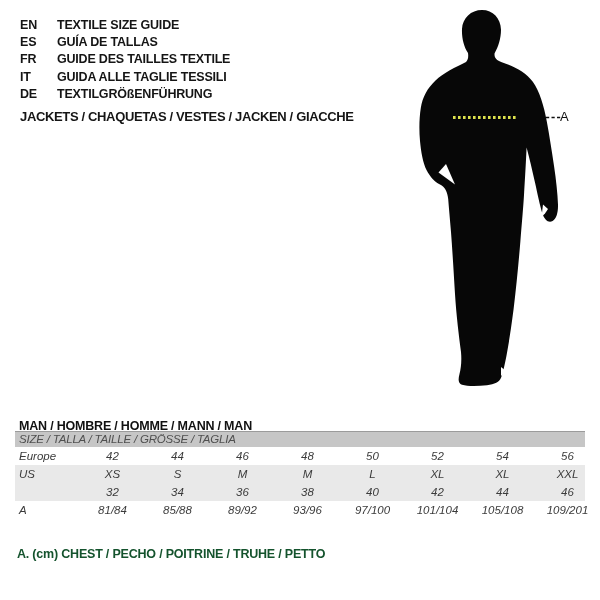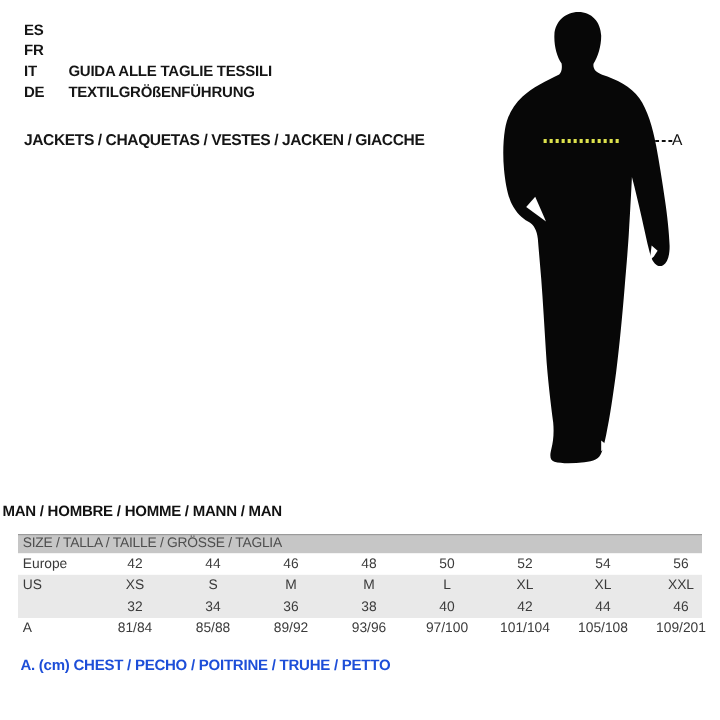--- a/index.html
+++ b/index.html
@@ -17,48 +17,54 @@
   
   .categories{position:absolute;left:20px;top:108px;}
   .cat-line{height:18.5px;line-height:18.5px;font-weight:bold;
     font-size:13px;letter-spacing:-0.35px;color:#151515;white-space:nowrap;}
   
   .figure-wrap{position:absolute;left:390px;top:0;width:210px;height:420px;}
   .figure-wrap svg{display:block;width:210px;height:420px;}
   .measure-label{position:absolute;left:560px;top:109px;width:20px;
     font-size:13px;font-weight:400;color:#101010;}
   
-  .section-title{position:absolute;left:2px;top:419px;height:14px;line-height:14px;
+  .section-title{position:absolute;left:19px;top:419px;height:14px;line-height:14px;
     font-weight:bold;font-size:12.5px;letter-spacing:-0.2px;color:#111;}
   
-  .size-table{position:absolute;left:15px;top:445px;width:585px;}
+  .size-table{position:absolute;left:15px;top:431px;width:585px;font-style:italic;}
   .table-header{width:570px;height:16px;box-sizing:border-box;
     background:#c6c6c6;border-top:1px solid #9b9b9b;
     font-size:11.5px;line-height:15px;color:#4f4f4f;
     padding-left:4px;letter-spacing:-0.2px;}
   .table-body{position:relative;}
   .stripe{position:absolute;left:0;top:18px;width:570px;height:36px;
     background:#e9e9e9;z-index:0;}
   .t-row{position:relative;z-index:1;display:flex;height:18px;line-height:18px;
     font-size:11.5px;color:#3b3b3b;justify-content:center;}
   .t-label{flex:0 0 65px;width:65px;padding-left:4px;box-sizing:border-box;}
   .t-cell{flex:0 0 65px;width:65px;text-align:center;}
   
   .footnote{position:absolute;left:17px;top:547px;height:14px;line-height:14px;
-    font-weight:bold;font-size:12.5px;letter-spacing:-0.2px;color:#1d4ed8;white-space:nowrap;}
+    font-weight:bold;font-size:12.5px;letter-spacing:-0.2px;color:#14532d;white-space:nowrap;}
 </style>
 </head>
 <body>
 
 <div class="lang-list">
   <div class="lang-row">
+    <span class="lang-code">EN</span>
+    <span class="lang-title">TEXTILE SIZE GUIDE</span>
+  </div>
+  <div class="lang-row">
     <span class="lang-code">ES</span>
+    <span class="lang-title">GUÍA DE TALLAS</span>
   </div>
   <div class="lang-row">
     <span class="lang-code">FR</span>
+    <span class="lang-title">GUIDE DES TAILLES TEXTILE</span>
   </div>
   <div class="lang-row">
     <span class="lang-code">IT</span>
     <span class="lang-title">GUIDA ALLE TAGLIE TESSILI</span>
   </div>
   <div class="lang-row">
     <span class="lang-code">DE</span>
     <span class="lang-title">TEXTILGRÖßENFÜHRUNG</span>
   </div>
 </div>

